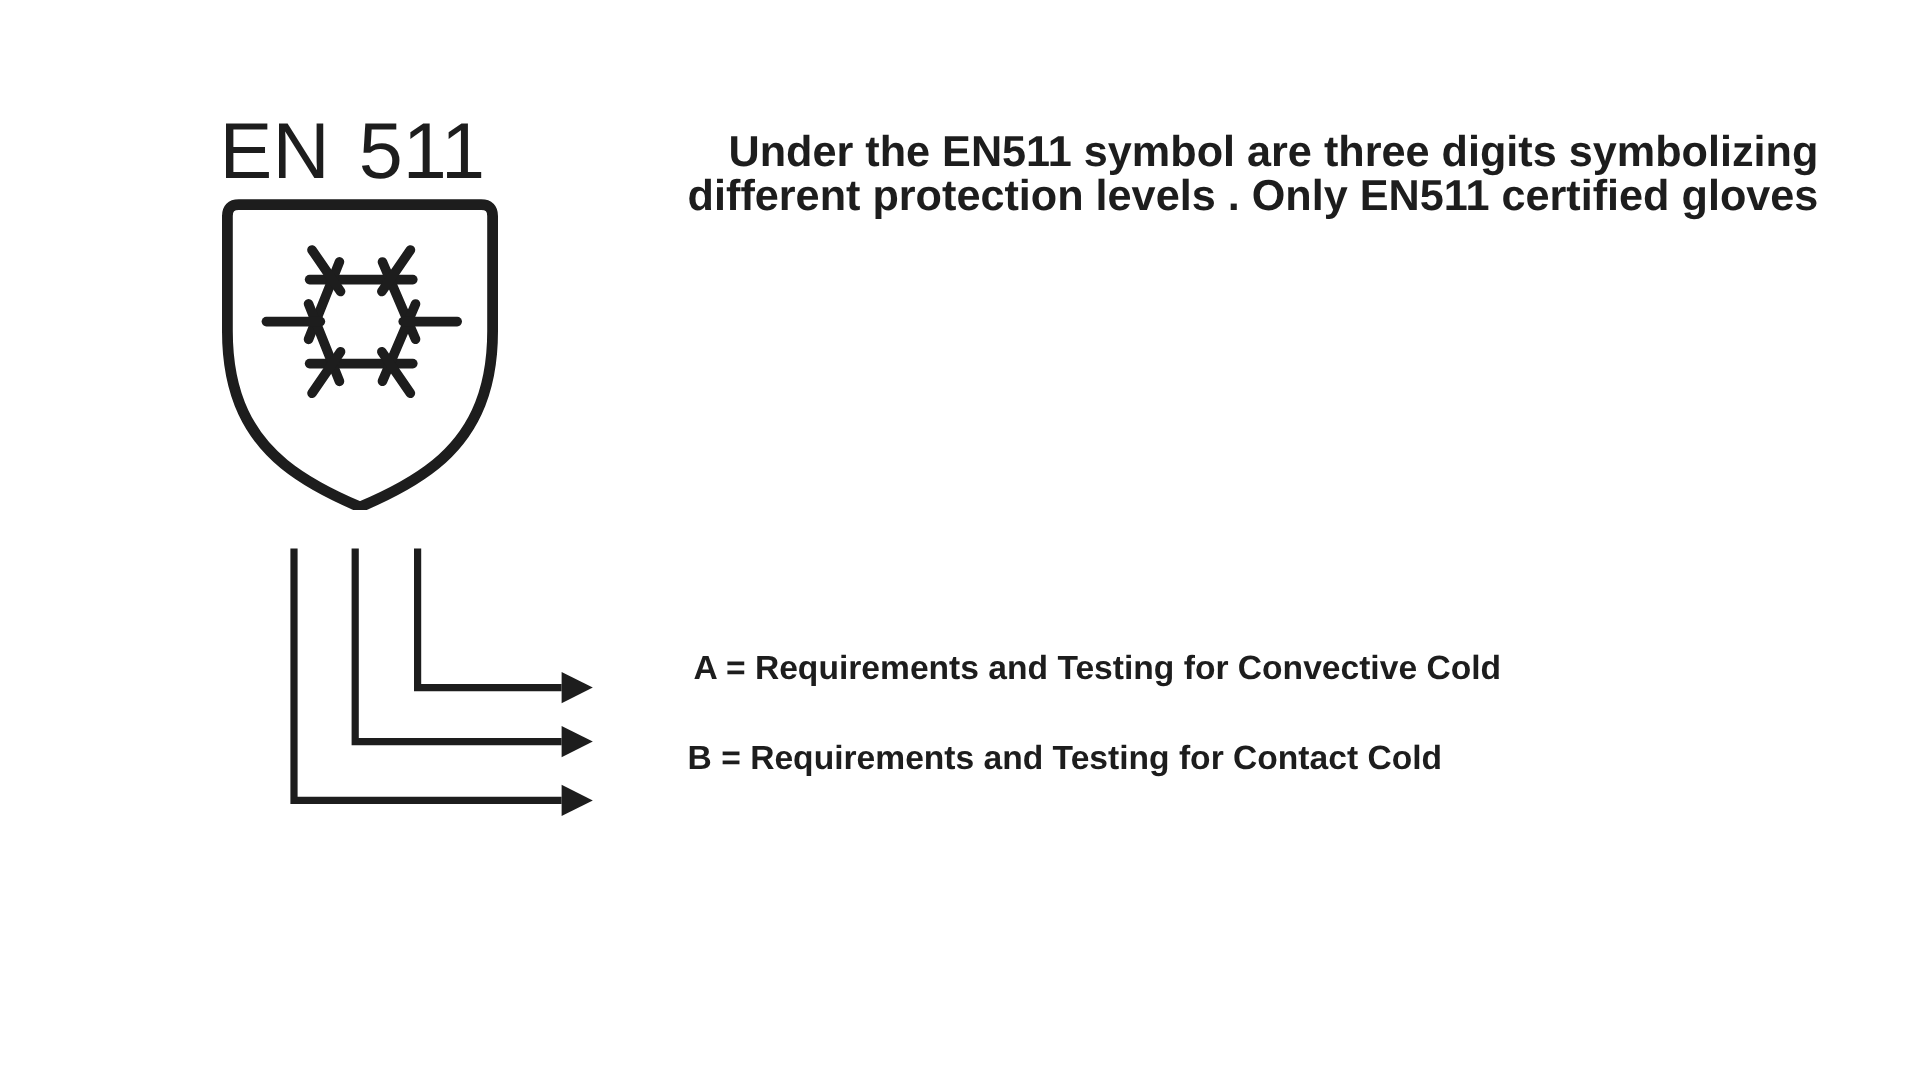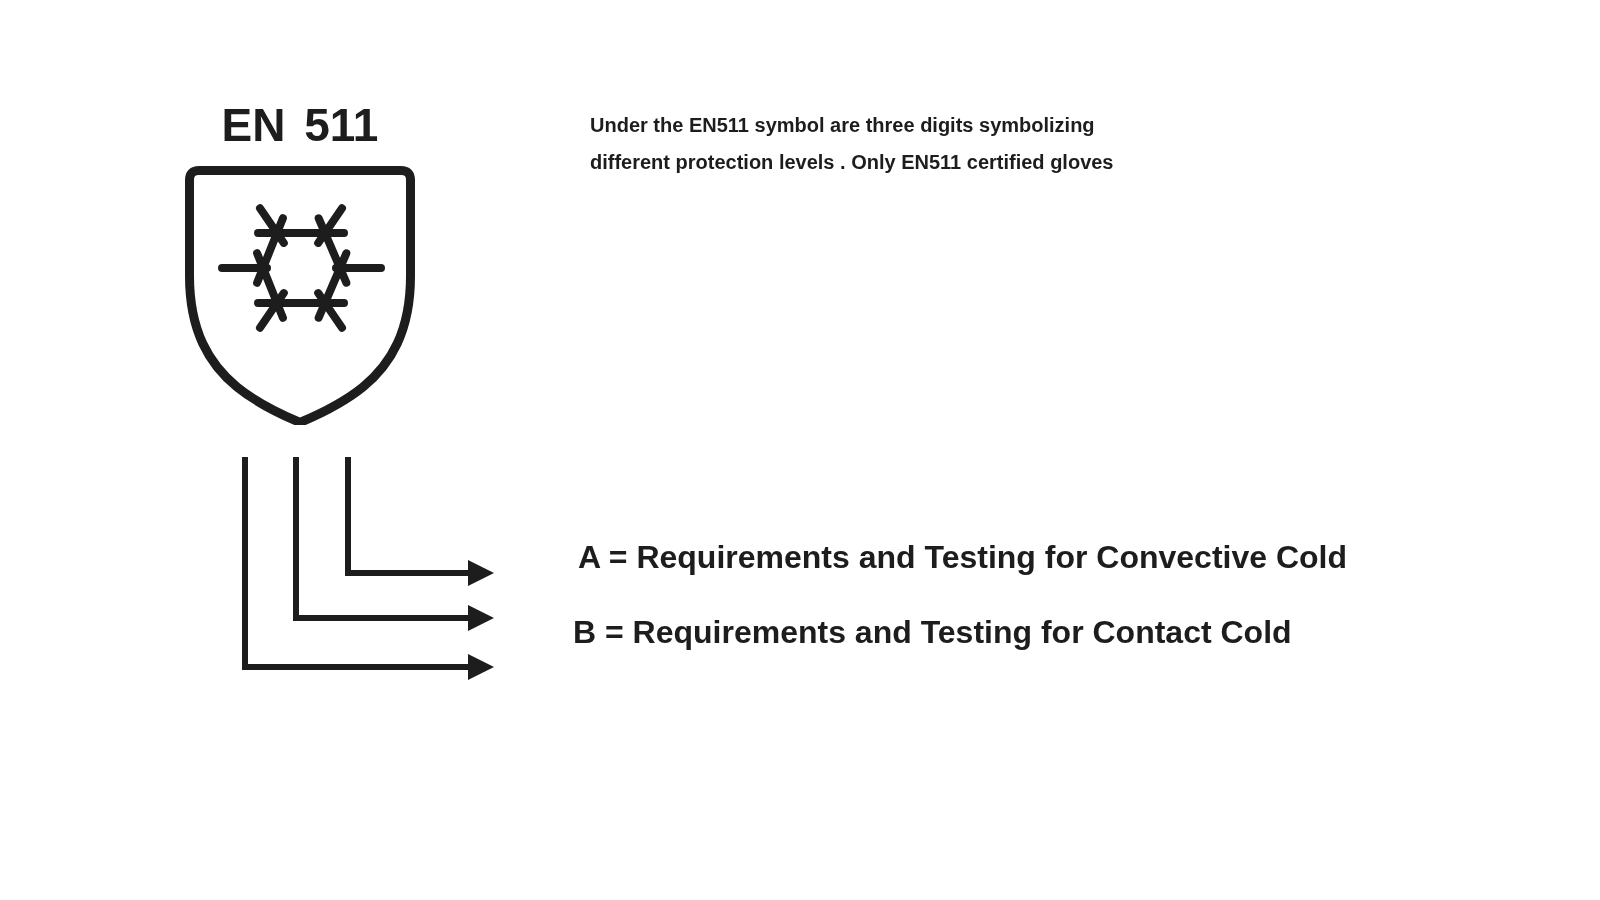--- a/index.html
+++ b/index.html
@@ -15,53 +15,54 @@
     background: var(--bg);
     overflow: hidden;
     font-family: "Liberation Sans", sans-serif;
     color: var(--ink);
   }
   .badge-title {
     position: absolute;
     left: 183px;
     top: 92px;
     width: 234px;
-    text-align: center;
-    font-size: 46px;
-    font-weight: 700;
+    text-align: left;
+    font-size: 66px;
+    font-weight: 400;
     line-height: 66px;
     word-spacing: 6px;
     white-space: nowrap;
   }
   .shield-svg {
     position: absolute;
     left: 183px;
     top: 161px;
     width: 234px;
     height: 264px;
   }
   .arrows-svg {
     position: absolute;
     left: 0;
     top: 0;
     width: 1600px;
     height: 900px;
   }
   .description {
     position: absolute;
-    left: 590px;
+    left: 573px;
     top: 107px;
-    font-size: 20px;
+    font-size: 36px;
     font-weight: 700;
     line-height: 37px;
     white-space: nowrap;
+    text-align: right;
   }
   .legend-item {
     position: absolute;
-    font-size: 32px;
+    font-size: 28px;
     font-weight: 700;
     line-height: 30px;
     white-space: nowrap;
   }
   .legend-item.row-a { left: 578px; top: 542px; }
   .legend-item.row-b { left: 573px; top: 604px; margin-top: 13px; }
   .legend-item.row-c { left: 571px; top: 657px; }
   svg .stroke {
     fill: none;
     stroke: var(--ink);

